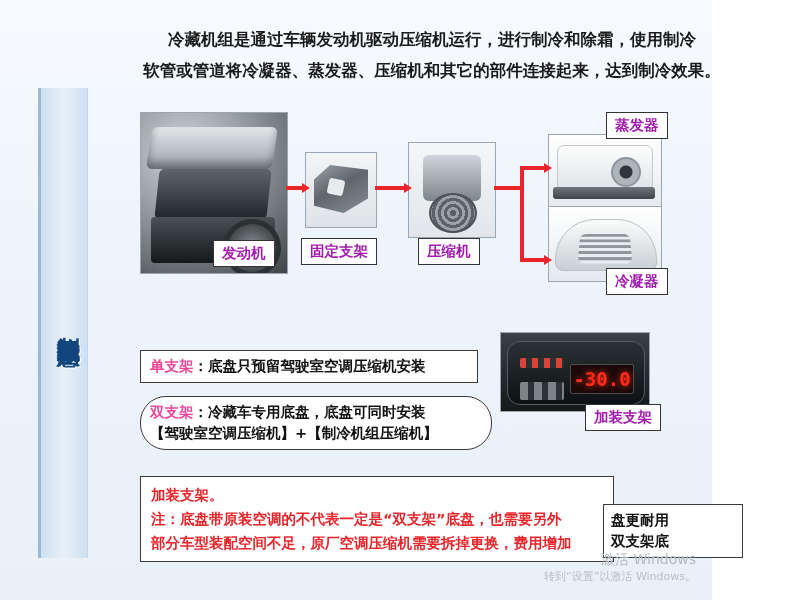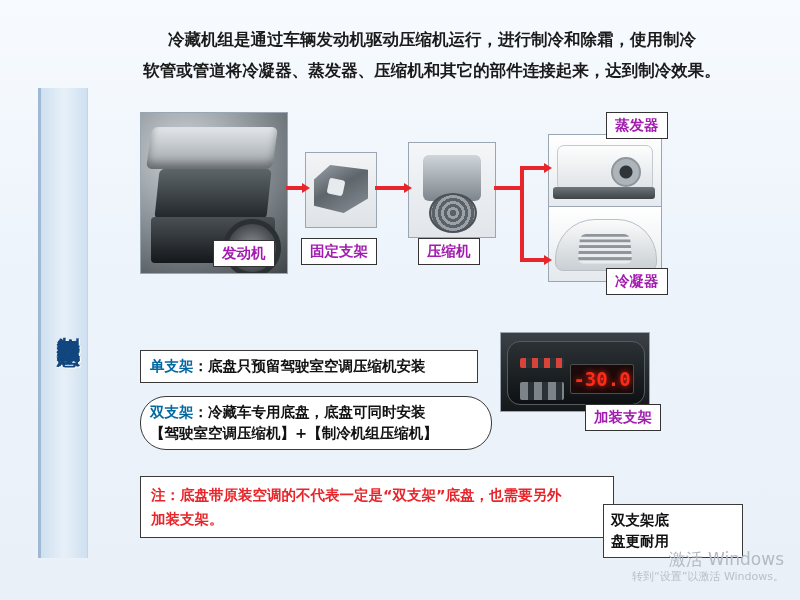--- a/index.html
+++ b/index.html
@@ -10,21 +10,21 @@
     width: 800px;
     height: 600px;
     background: #ffffff;
     font-family: "DejaVu Sans", "Liberation Sans", sans-serif;
     overflow: hidden;
     position: relative;
   }
   #slide {
     position: absolute;
     left: 0; top: 0;
-    width: 800px;
+    width: 712px;
     height: 600px;
     background: linear-gradient(180deg, #f7fbff 0%, #eef4fb 40%, #e9f0f8 100%);
   }
   
   .left-band {
     position: absolute;
     left: 38px;
     top: 88px;
     width: 46px;
     height: 470px;
@@ -233,21 +233,21 @@
     border: 1px solid #3a3a3a;
     font-size: 14.5px;
     font-weight: bold;
     color: #111111;
     padding: 5px 9px;
     line-height: 21px;
   }
   #q-box { left: 132px; top: 308px; width: 262px; }
   #a1-box { left: 140px; top: 350px; width: 318px; }
   #a2-box { left: 140px; top: 396px; width: 332px; border-radius: 26px; }
-  .red { color: #0369a1; }
+  .red { color: #ec4899; }
   #note-box {
     position: absolute;
     left: 140px; top: 476px; width: 452px;
     background: #ffffff;
     border: 1px solid #3a3a3a;
     padding: 6px 10px;
     font-size: 14.5px;
     line-height: 24px;
     font-weight: bold;
     color: #e8252a;
@@ -267,21 +267,21 @@
   .watermark {
     position: absolute;
     right: 16px;
     bottom: 14px;
     text-align: right;
     color: #b9bfc6;
     font-size: 13px;
     line-height: 18px;
     user-select: none;
   }
-  .watermark .wm1 { font-size: 17px; color: #b3bac2; }
+  .watermark .wm1 { font-size: 14px; color: #b3bac2; }
   .watermark .wm2 { font-size: 11px; color: #b9bfc6; }
 </style>
 </head>
 <body>
 
 <div id="slide">
 
   <div class="left-band"></div>
   <div class="vtitle">制冷机组工作示意图</div>
 
@@ -352,27 +352,28 @@
   </div>
 
   <div class="qbox" id="a2-box">
     <div>
       <span class="red">双支架</span><span>：</span><span>冷藏车专用底盘，底盘可同时安装</span>
     </div>
     <div>【驾驶室空调压缩机】+【制冷机组压缩机】</div>
   </div>
 
   <div id="note-box">
+    <div>加装支架。</div>
     <div>注：底盘带原装空调的不代表一定是“双支架”底盘，也需要另外</div>
-    <div>加装支架。</div>
+    <div>部分车型装配空间不足，原厂空调压缩机需要拆掉更换，费用增加</div>
   </div>
 
   <div id="dual-note">
+    <div>盘更耐用</div>
     <div>双支架底</div>
-    <div>盘更耐用</div>
   </div>
 
   <div class="watermark">
     <div class="wm1">激活 Windows</div>
     <div class="wm2">转到“设置”以激活 Windows。</div>
   </div>
 
 </div>
 
 </body></html>

